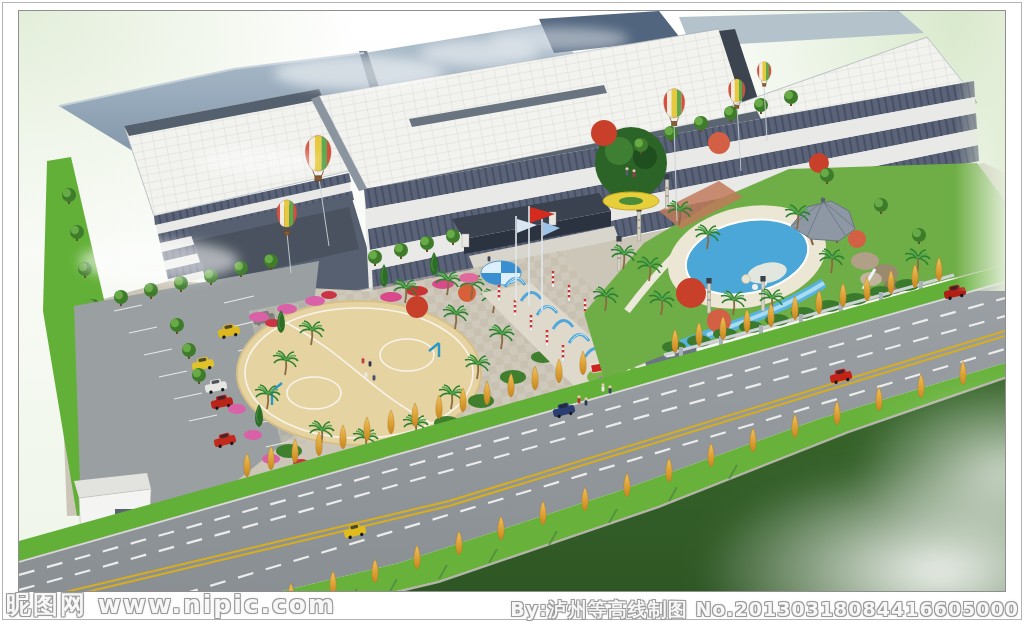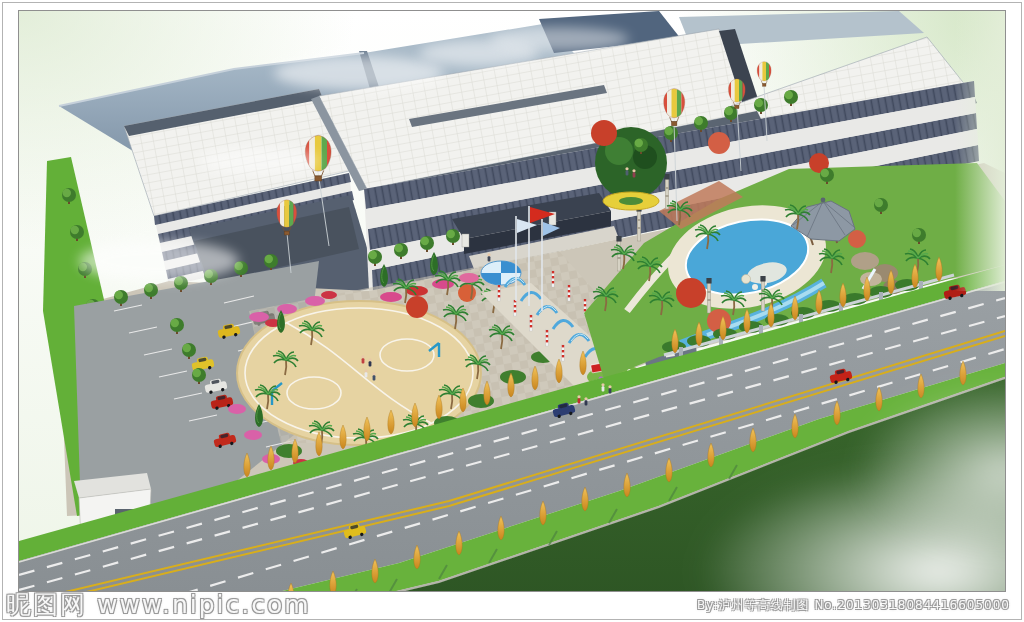--- a/index.html
+++ b/index.html
@@ -2,24 +2,24 @@
 <html><head>
 <meta charset="utf-8">
 <style>
   html,body{margin:0;padding:0;background:#fff;}
   .page{position:relative;width:1024px;height:622px;background:#fff;overflow:hidden;
         font-family:"DejaVu Sans","Liberation Sans",sans-serif;}
   .outer-frame{position:absolute;inset:2px;border:1px solid #b3b3b3;pointer-events:none;}
   .render-frame{position:absolute;left:18px;top:10px;width:988px;height:582px;
         border:1px solid #8f8f8f;box-sizing:border-box;background:#fff;}
   .render-frame svg{display:block;width:986px;height:580px;}
-  .wm{position:absolute;color:rgba(255,255,255,.92);font-weight:normal;white-space:nowrap;
+  .wm{position:absolute;color:rgba(255,255,255,.92);font-weight:bold;white-space:nowrap;
       text-shadow:-1px -1px 0 #9a9a9a,1px -1px 0 #9a9a9a,-1px 1px 0 #9a9a9a,1px 1px 0 #9a9a9a,0 0 3px rgba(140,140,140,.6);}
   .wm-left{left:6px;top:588px;font-size:25px;letter-spacing:2px;}
-  .wm-right{right:14px;top:597px;font-size:12px;letter-spacing:1px;}
+  .wm-right{right:5px;top:597px;font-size:19px;letter-spacing:1px;}
 </style>
 </head>
 <body>
 
 <div class="page">
   <div class="render-frame">
   <svg viewBox="0 0 986 580" xmlns="http://www.w3.org/2000/svg">
     <defs>
       <linearGradient id="sky" x1="0" y1="0" x2="0" y2="1">
         <stop offset="0" stop-color="#ffffff"></stop>

